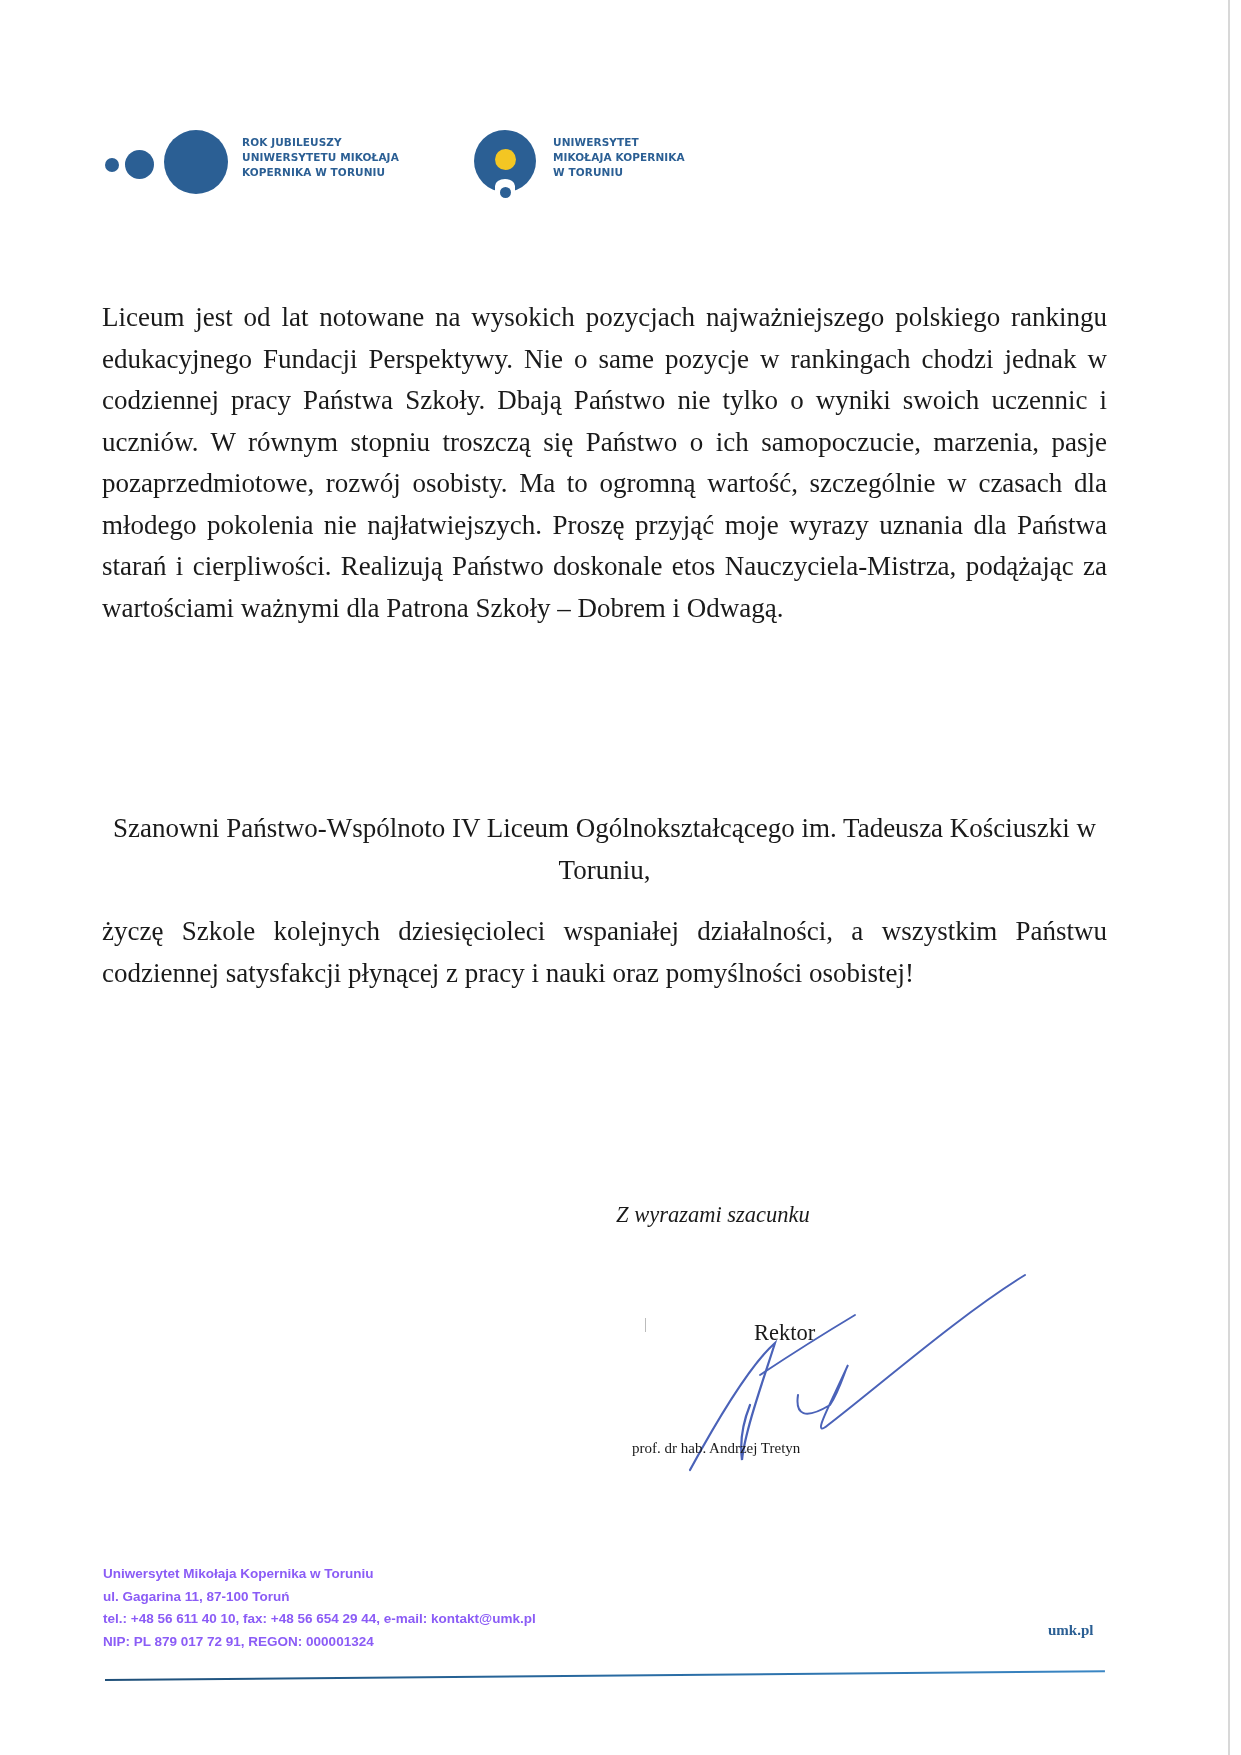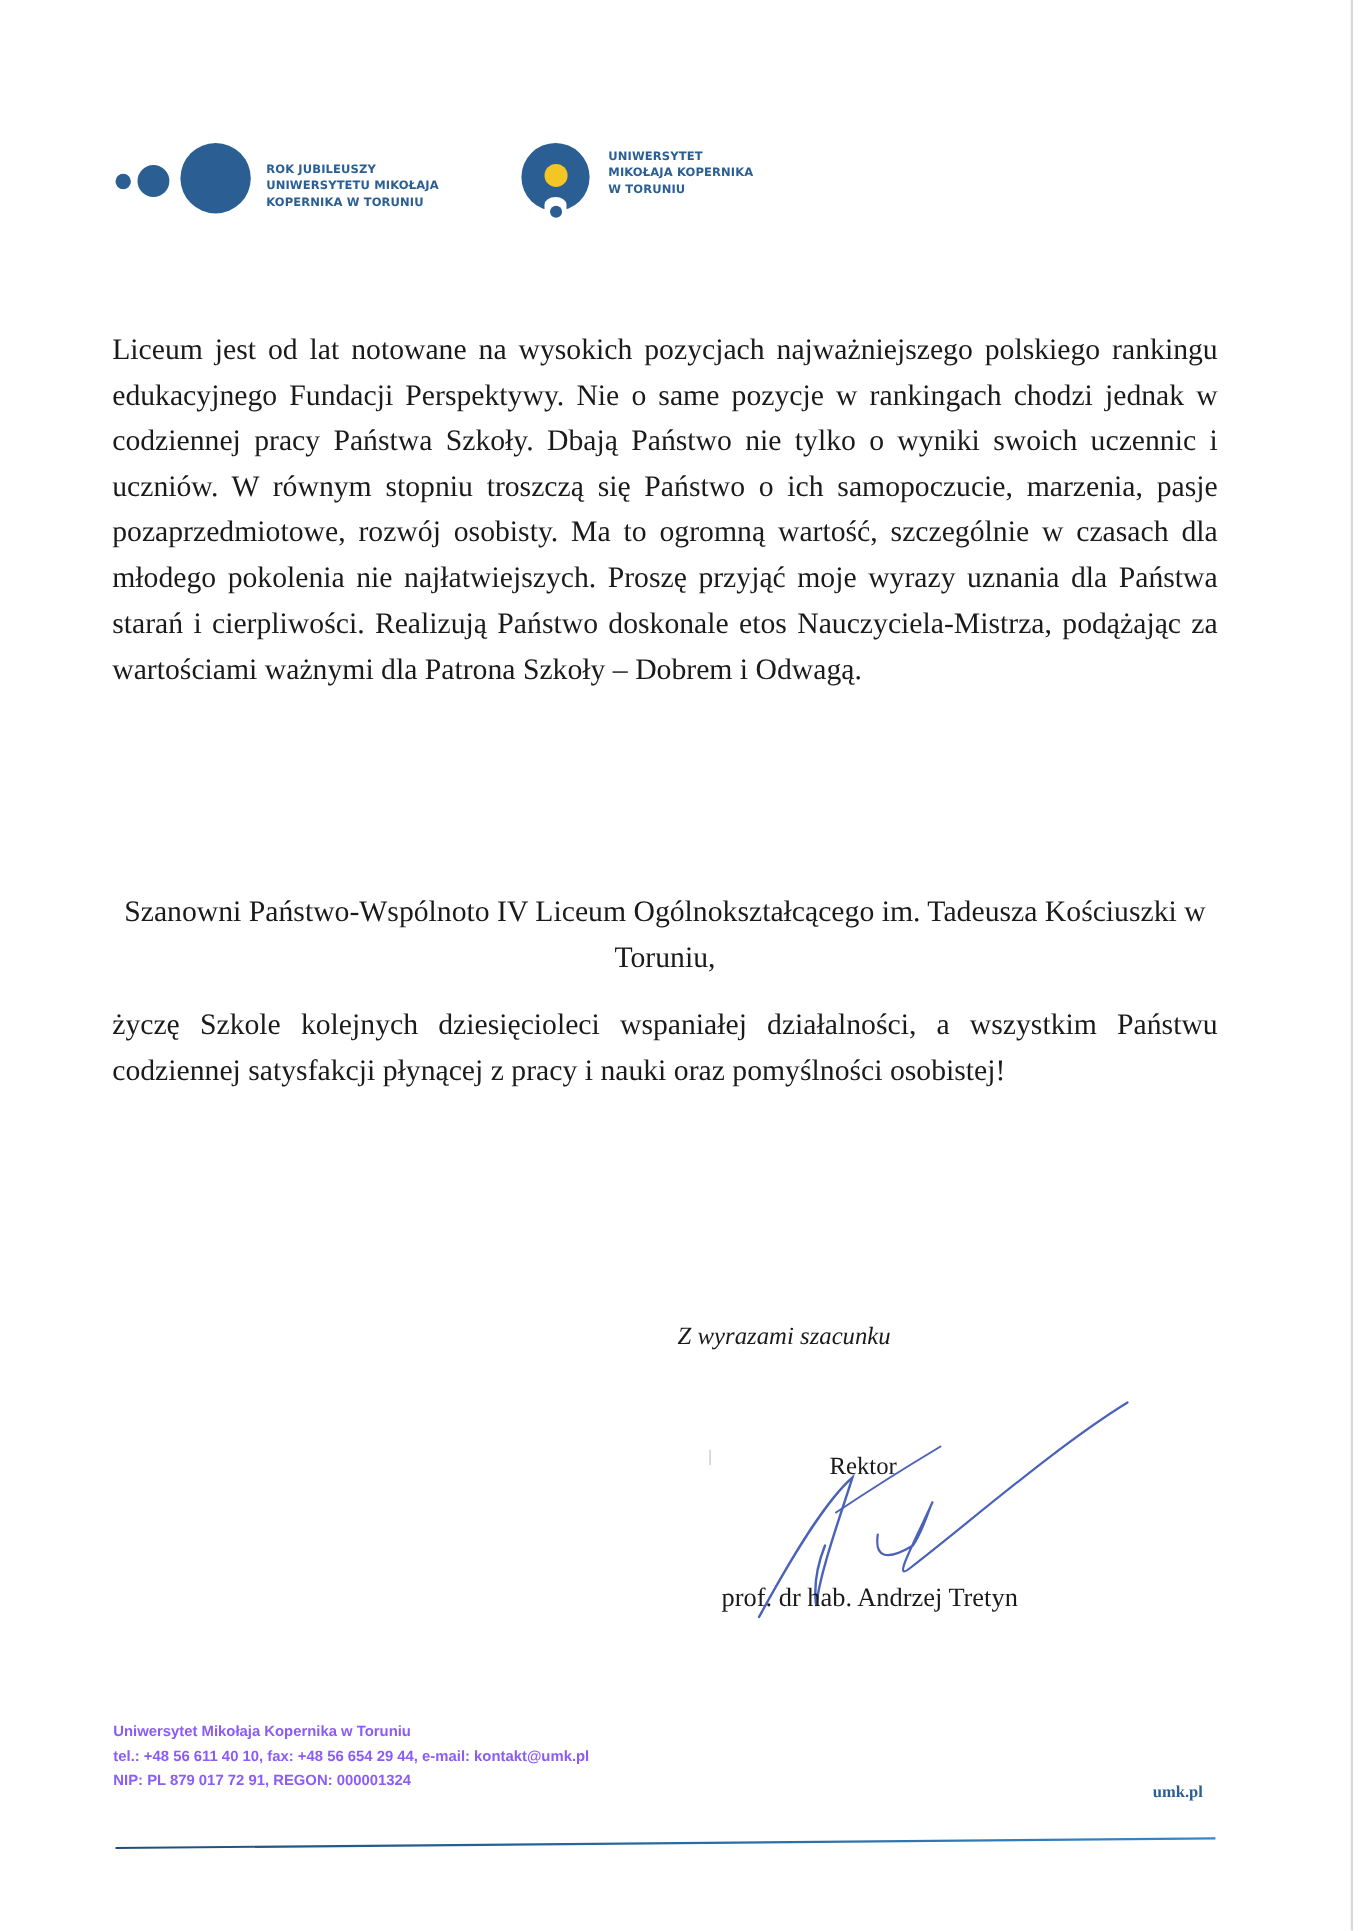--- a/index.html
+++ b/index.html
@@ -48,21 +48,21 @@
     .dot.d3 { left: 64px; top: 0; width: 64px; height: 64px; }
     .logo-text {
       position: absolute;
       font-family: "DejaVu Sans", sans-serif;
       font-weight: bold;
       font-size: 10.5px;
       line-height: 15px;
       color: #2b5f94;
       letter-spacing: 0.1px;
     }
-    .logo-jubilee .logo-text { left: 142px; top: 5px; margin-top: 12px; }
+    .logo-jubilee .logo-text { left: 142px; top: 5px; }
     .logo-umk {
       position: absolute;
       left: 473px;
       top: 127px;
       width: 260px;
       height: 80px;
     }
     .umk-mark {
       position: absolute;
       left: 0;
@@ -130,22 +130,21 @@
     .rektor {
       position: absolute;
       left: 754px;
       top: 1320px;
       font-size: 22.5px;
     }
     .signer {
       position: absolute;
       left: 632px;
       top: 1440px;
-      font-size: 24px;
-      margin-left: 24px;
+      font-size: 15px;
     }
     .signature {
       position: absolute;
       left: 680px;
       top: 1255px;
       width: 360px;
       height: 240px;
     }
     .mark-tick {
       position: absolute;
@@ -230,17 +229,18 @@
 <svg class="signature" viewBox="0 0 360 240">
   <path d="M10 215 C 40 160, 70 110, 95 88 C 85 120, 65 175, 62 205 C 60 190, 62 170, 70 150" fill="none" stroke="#4a62b8" stroke-width="2.2" stroke-linecap="round"></path>
   <path d="M80 120 C 110 100, 150 75, 175 60" fill="none" stroke="#4a62b8" stroke-width="1.8" stroke-linecap="round"></path>
   <path d="M118 140 C 115 160, 125 165, 150 150 C 160 135, 165 115, 168 110 C 150 150, 130 185, 148 170 C 200 130, 280 60, 345 20" fill="none" stroke="#4a62b8" stroke-width="2" stroke-linecap="round"></path>
 </svg>
 
 <div class="signer">prof. dr hab. Andrzej Tretyn</div>
 
 <div class="footer-address">
   <div>Uniwersytet Mikołaja Kopernika w Toruniu</div>
+  <div>ul. Gagarina 11, 87-100 Toruń</div>
   <div>tel.: +48 56 611 40 10, fax: +48 56 654 29 44, e-mail: kontakt@umk.pl</div>
   <div>NIP: PL 879 017 72 91, REGON: 000001324</div>
 </div>
 <div class="footer-site">umk.pl</div>
 <div class="footer-rule"></div>
 
 </body></html>

